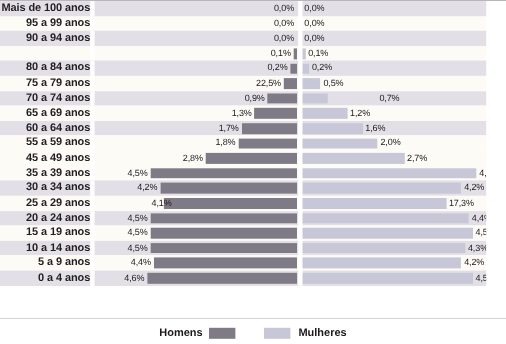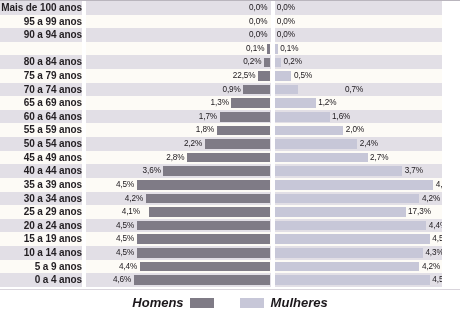--- a/index.html
+++ b/index.html
@@ -144,25 +144,24 @@
     display: flex;
     align-items: center;
     justify-content: center;
     gap: 0;
   }
   .legend-entry {
     display: flex;
     align-items: center;
   }
   .legend-label {
-    font-size: 13px;
+    font-size: 10px;
     font-weight: bold;
     color: #1c181c;
     white-space: nowrap;
-    font-style: italic;
   }
   .legend-swatch {
     width: 24px;
     height: 10px;
     margin-left: 6px;
   }
   .legend-swatch-male { background: #7f7b86; }
   .legend-swatch-female { background: #c7c7d8; }
   .legend-gap { width: 26px; }
   .legend-entry.reverse .legend-swatch { margin-left: 0; margin-right: 7px; }
@@ -249,65 +248,49 @@
         <div class="val-female" style="left: 332.033px;">1,6%</div>
       </div>
       <div class="pyramid-row band-b">
         <div class="row-label">55 a 59 anos</div>
         <div class="label-gutter"></div>
         <div class="bar-male" style="left: 216.55px; width: 53.25px;"></div>
         <div class="val-male" style="right: 245.95px;">1,8%</div>
         <div class="bar-female" style="left: 274.2px; width: 69.1667px;"></div>
         <div class="val-female" style="left: 345.867px;">2,0%</div>
       </div>
-      <div class="pyramid-row band-a">
-        <div class="row-label">50 a 54 anos</div>
-        <div class="label-gutter"></div>
-        <div class="bar-male" style="left: 204.717px; width: 65.0833px;"></div>
-        <div class="val-male" style="right: 257.783px;">2,2%</div>
-        <div class="bar-female" style="left: 274.2px; width: 83px;"></div>
-        <div class="val-female" style="left: 359.7px;">2,4%</div>
-      </div>
       <div class="pyramid-row band-b">
         <div class="row-label">45 a 49 anos</div>
         <div class="label-gutter"></div>
         <div class="bar-male" style="left: 186.967px; width: 82.8333px;"></div>
         <div class="val-male" style="right: 275.533px;">2,8%</div>
         <div class="bar-female" style="left: 274.2px; width: 93.375px;"></div>
         <div class="val-female" style="left: 370.075px;">2,7%</div>
       </div>
-      <div class="pyramid-row band-a">
-        <div class="row-label">40 a 44 anos</div>
-        <div class="label-gutter"></div>
-        <div class="bar-male" style="left: 163.3px; width: 106.5px;"></div>
-        <div class="val-male" style="right: 299.2px;">3,6%</div>
-        <div class="bar-female" style="left: 274.2px; width: 127.958px;"></div>
-        <div class="val-female" style="left: 404.658px;">3,7%</div>
-      </div>
       <div class="pyramid-row band-b">
         <div class="row-label">35 a 39 anos</div>
         <div class="label-gutter"></div>
         <div class="bar-male" style="left: 136.675px; width: 133.125px;"></div>
         <div class="val-male" style="right: 325.825px;">4,5%</div>
         <div class="bar-female" style="left: 274.2px; width: 159.083px;"></div>
         <div class="val-female" style="left: 435.783px;">4,6%</div>
       </div>
       <div class="pyramid-row band-a">
         <div class="row-label">30 a 34 anos</div>
         <div class="label-gutter"></div>
         <div class="bar-male" style="left: 145.55px; width: 124.25px;"></div>
         <div class="val-male" style="right: 316.95px;">4,2%</div>
         <div class="bar-female" style="left: 274.2px; width: 145.25px;"></div>
         <div class="val-female" style="left: 421.95px;">4,2%</div>
       </div>
       <div class="pyramid-row band-b">
         <div class="row-label">25 a 29 anos</div>
         <div class="label-gutter"></div>
         <div class="bar-male" style="left: 148.508px; width: 121.292px;"></div>
-        <div class="val-male" style="right: 320px;">4,1%</div>
+        <div class="val-male" style="right: 304px;">4,1%</div>
         <div class="bar-female" style="left: 274.2px; width: 131.417px;"></div>
         <div class="val-female" style="left: 408.117px;">17,3%</div>
       </div>
       <div class="pyramid-row band-a">
         <div class="row-label">20 a 24 anos</div>
         <div class="label-gutter"></div>
         <div class="bar-male" style="left: 136.675px; width: 133.125px;"></div>
         <div class="val-male" style="right: 325.825px;">4,5%</div>
         <div class="bar-female" style="left: 274.2px; width: 152.167px;"></div>
         <div class="val-female" style="left: 428.867px;">4,4%</div>

